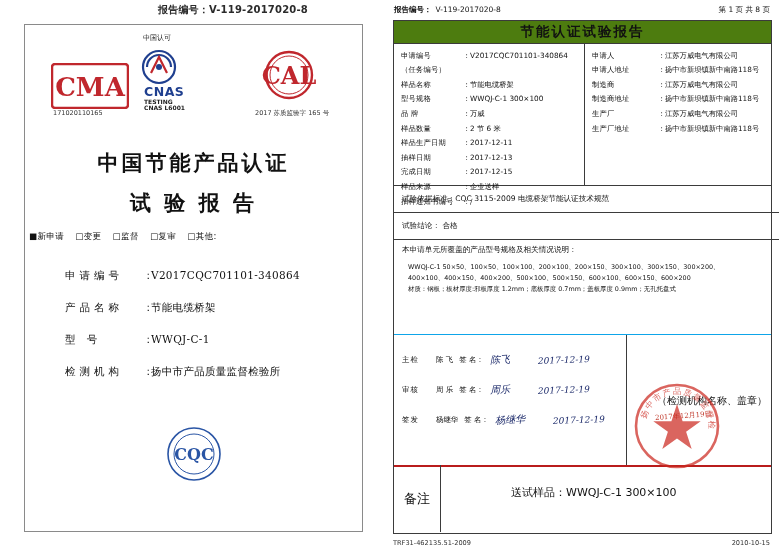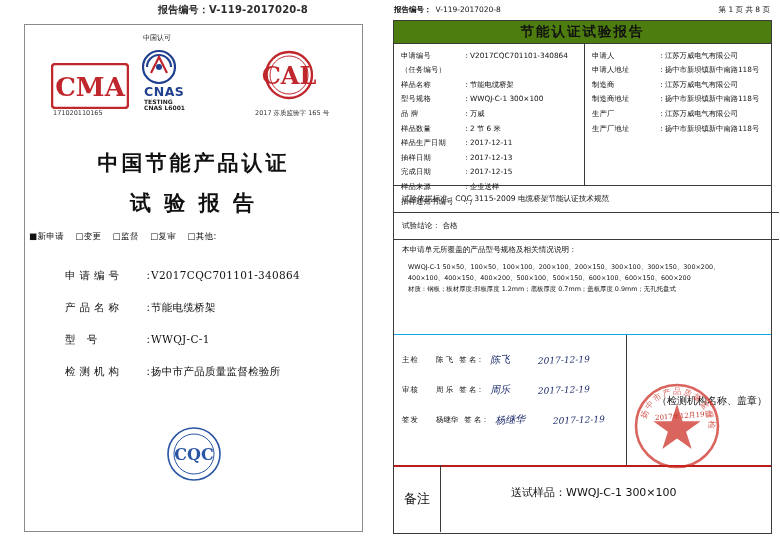--- a/index.html
+++ b/index.html
@@ -436,20 +436,24 @@
 
       <div class="remark">
         <div class="rk">备注</div>
         <div class="rv">
           <div class="line">送试样品：WWQJ-C-1 300×100</div>
         </div>
       </div>
 
     </div>
 
+    <div class="r-foot">
+      <div>TRF31-462135.51-2009</div>
+      <div>2010-10-15</div>
+    </div>
 
     <div class="seal-red seal2">
       <svg width="92" height="92" viewBox="0 0 92 92" opacity="0.72">
         <circle cx="46" cy="46" r="41" fill="none" stroke="#cc2b22" stroke-width="2.6"></circle>
         <path d="M46 24 l5.6 17.2 18.1 0 -14.6 10.6 5.6 17.2 -14.7-10.6 -14.7 10.6 5.6-17.2 -14.6-10.6 18.1 0 z" fill="#cc2b22"></path>
         <path id="arcTop" d="M14 46 A32 32 0 0 1 78 46" fill="none"></path>
         <text font-size="8.2" fill="#cc2b22" font-family="DejaVu Serif, serif" letter-spacing="1.6">
           <textPath href="#arcTop" startOffset="7%">扬中市产品质量监督检验所</textPath>
         </text>
       </svg>

